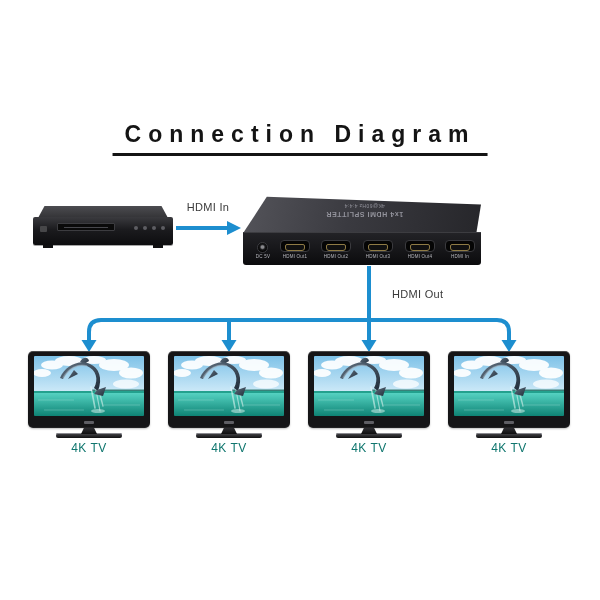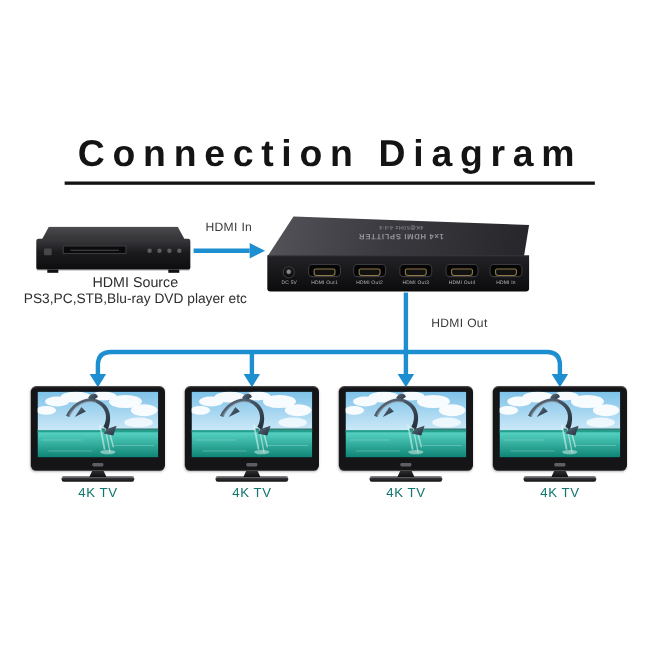--- a/index.html
+++ b/index.html
@@ -7,21 +7,21 @@
   }
   *{margin:0;padding:0;box-sizing:border-box;}
   html,body{background:#fff;}
   #stage{
     position:relative;width:600px;height:600px;background:var(--bg);
     font-family:"Liberation Sans", sans-serif;overflow:hidden;
   }
   
   .title{
     position:absolute;top:121px;left:50%;transform:translateX(-50%);
-    font-size:34px;font-weight:bold;letter-spacing:7px;color:var(--ink);
+    font-size:23px;font-weight:bold;letter-spacing:7px;color:var(--ink);
     padding:0 12px 5px 12px;border-bottom:3px solid var(--ink);white-space:nowrap;
   }
   
   .player{position:absolute;left:33px;top:206px;width:140px;height:46px;}
   .player .topface{
     position:absolute;left:5px;right:5px;top:0;height:12px;background:linear-gradient(#4c4c50,#333336);
     clip-path:polygon(5% 0,95% 0,100% 100%,0 100%);
   }
   .player .body{
     position:absolute;left:0;right:0;top:11px;height:28px;border-radius:2px;
@@ -169,24 +169,20 @@
       <div class="buttons">
           <i></i>
           <i></i>
           <i></i>
           <i></i>
         </div>
     </div>
     <div class="foot l"></div>
     <div class="foot r"></div>
   </div>
-  <div class="source-caption">
-    <div class="l1">HDMI Source</div>
-    <div class="l2">PS3,PC,STB,Blu-ray DVD player etc</div>
-  </div>
 
   <div class="lbl in">HDMI In</div>
   <div class="lbl out">HDMI Out</div>
 
   <div class="splitter">
     <div class="topface">
       <div class="toptext">
         <div class="t1">1x4 HDMI SPLITTER</div>
         <div class="t2">4K@60Hz 4:4:4</div>
       </div>

